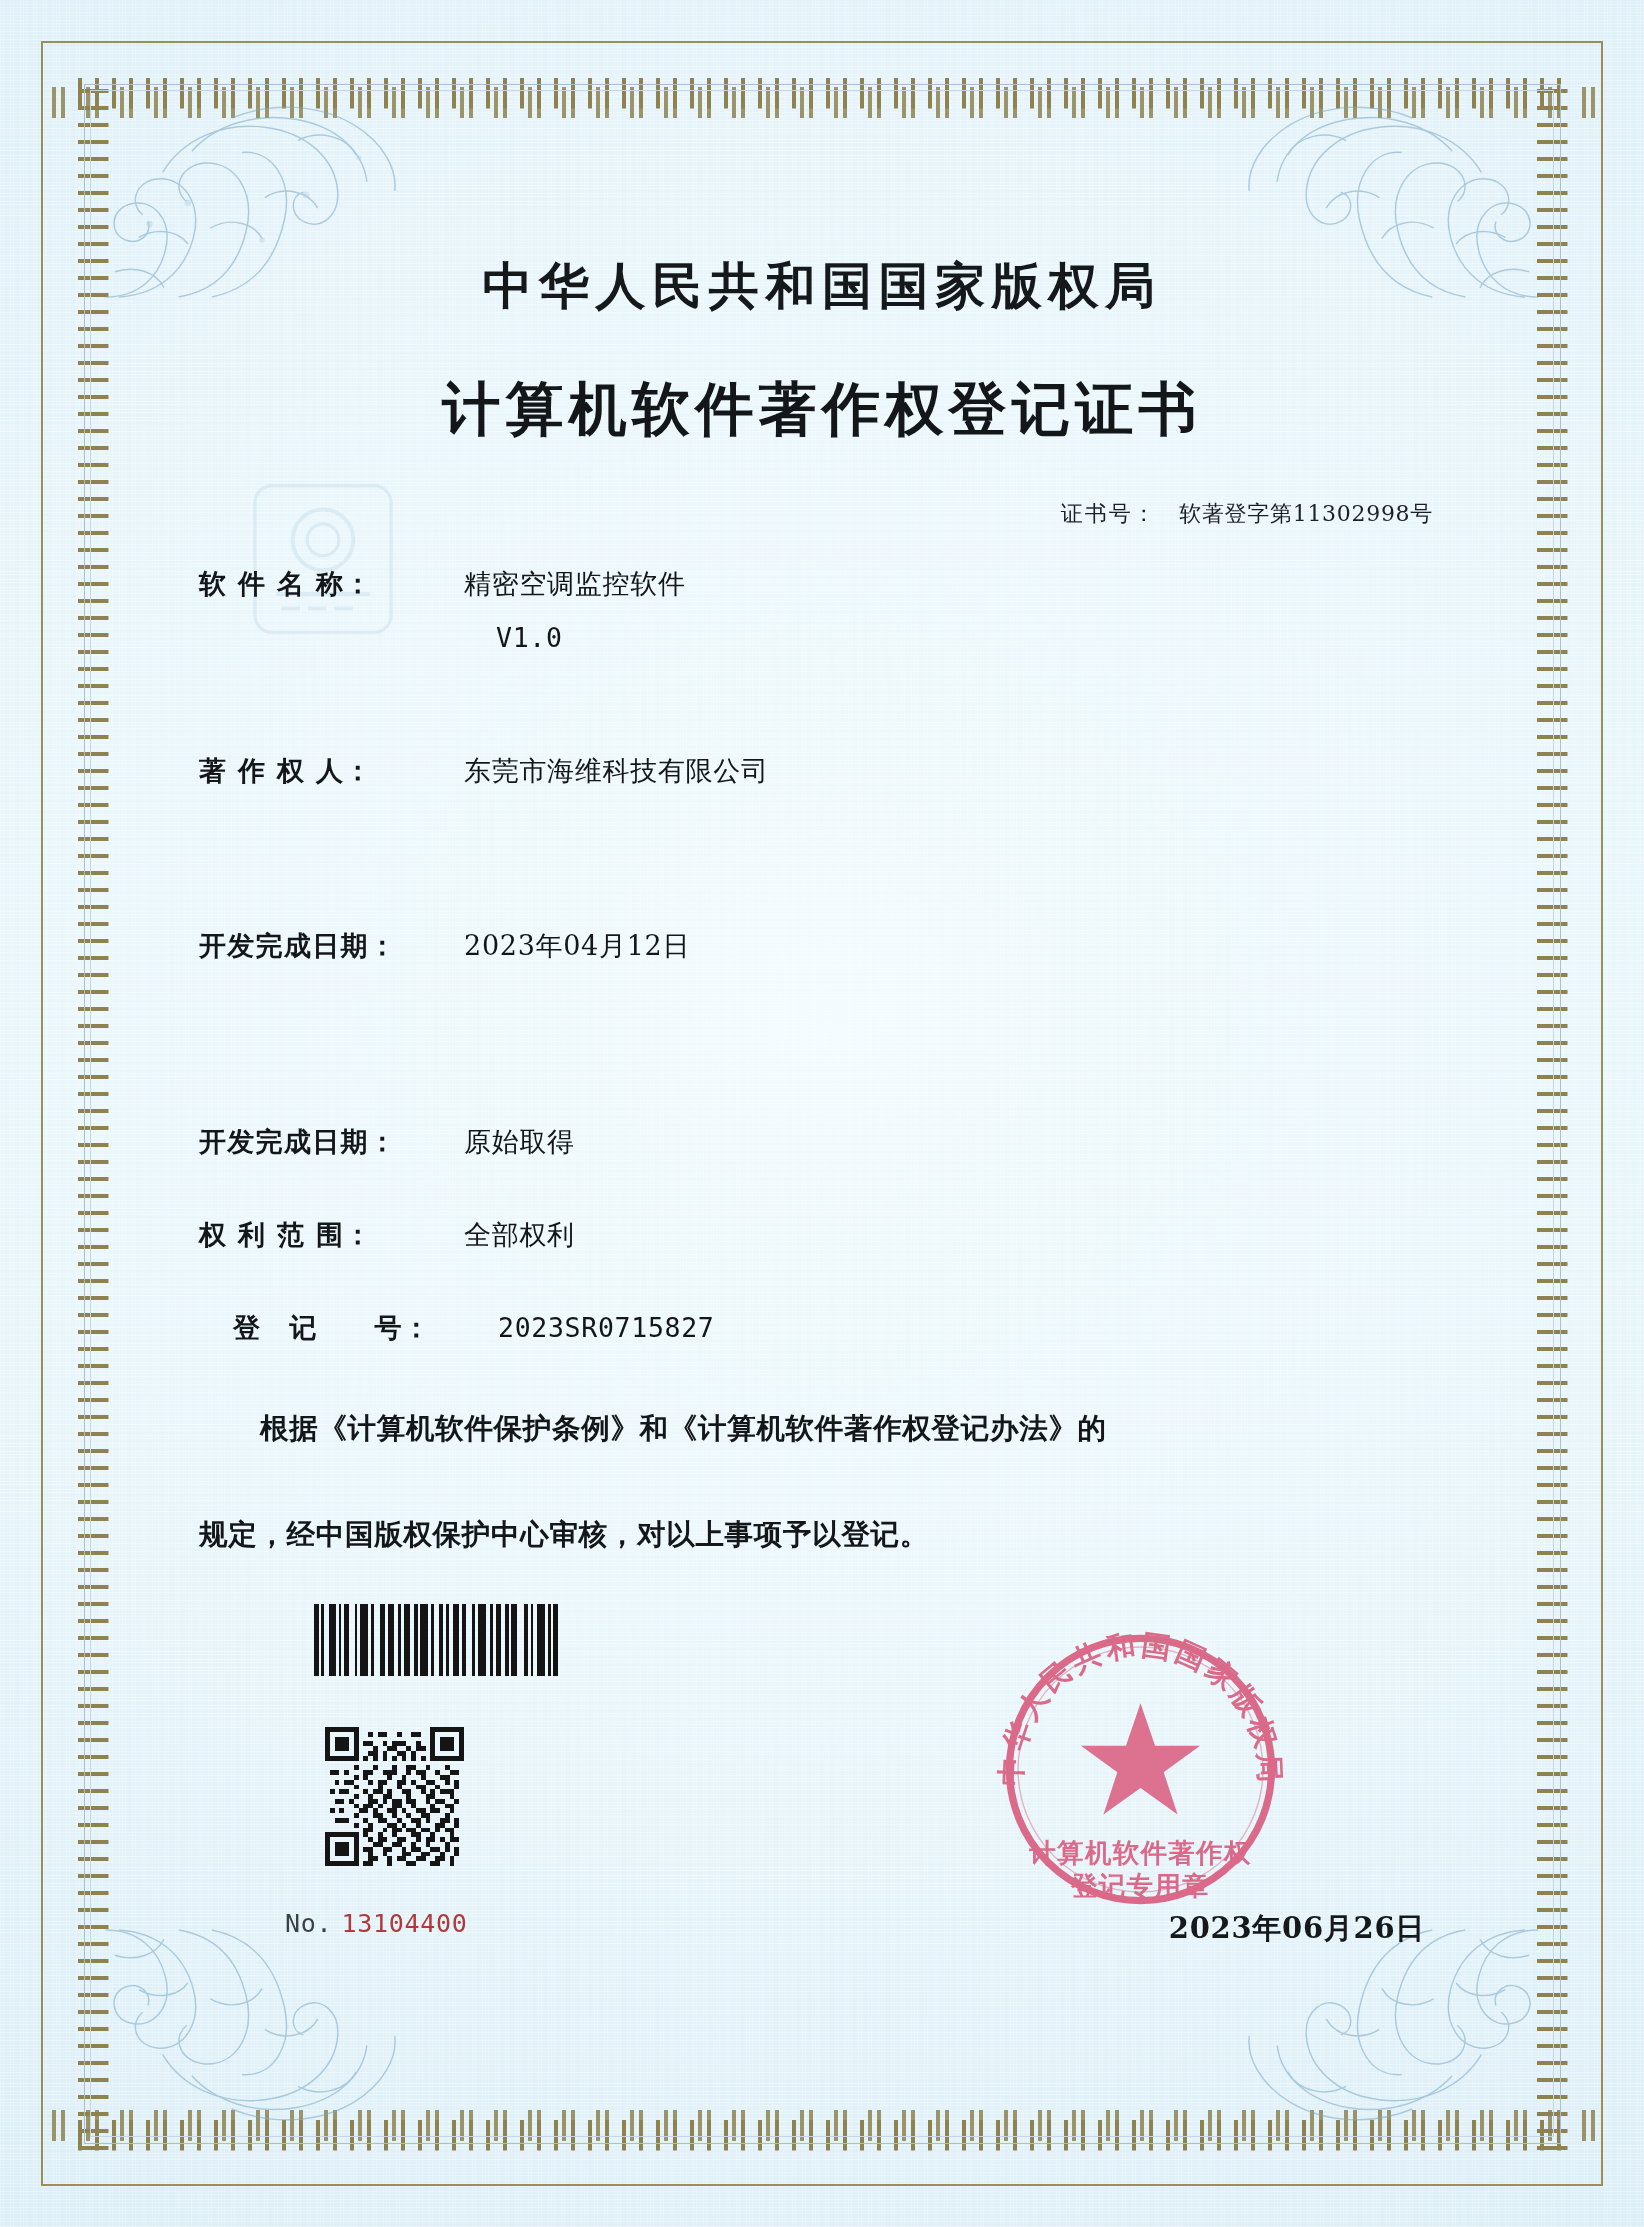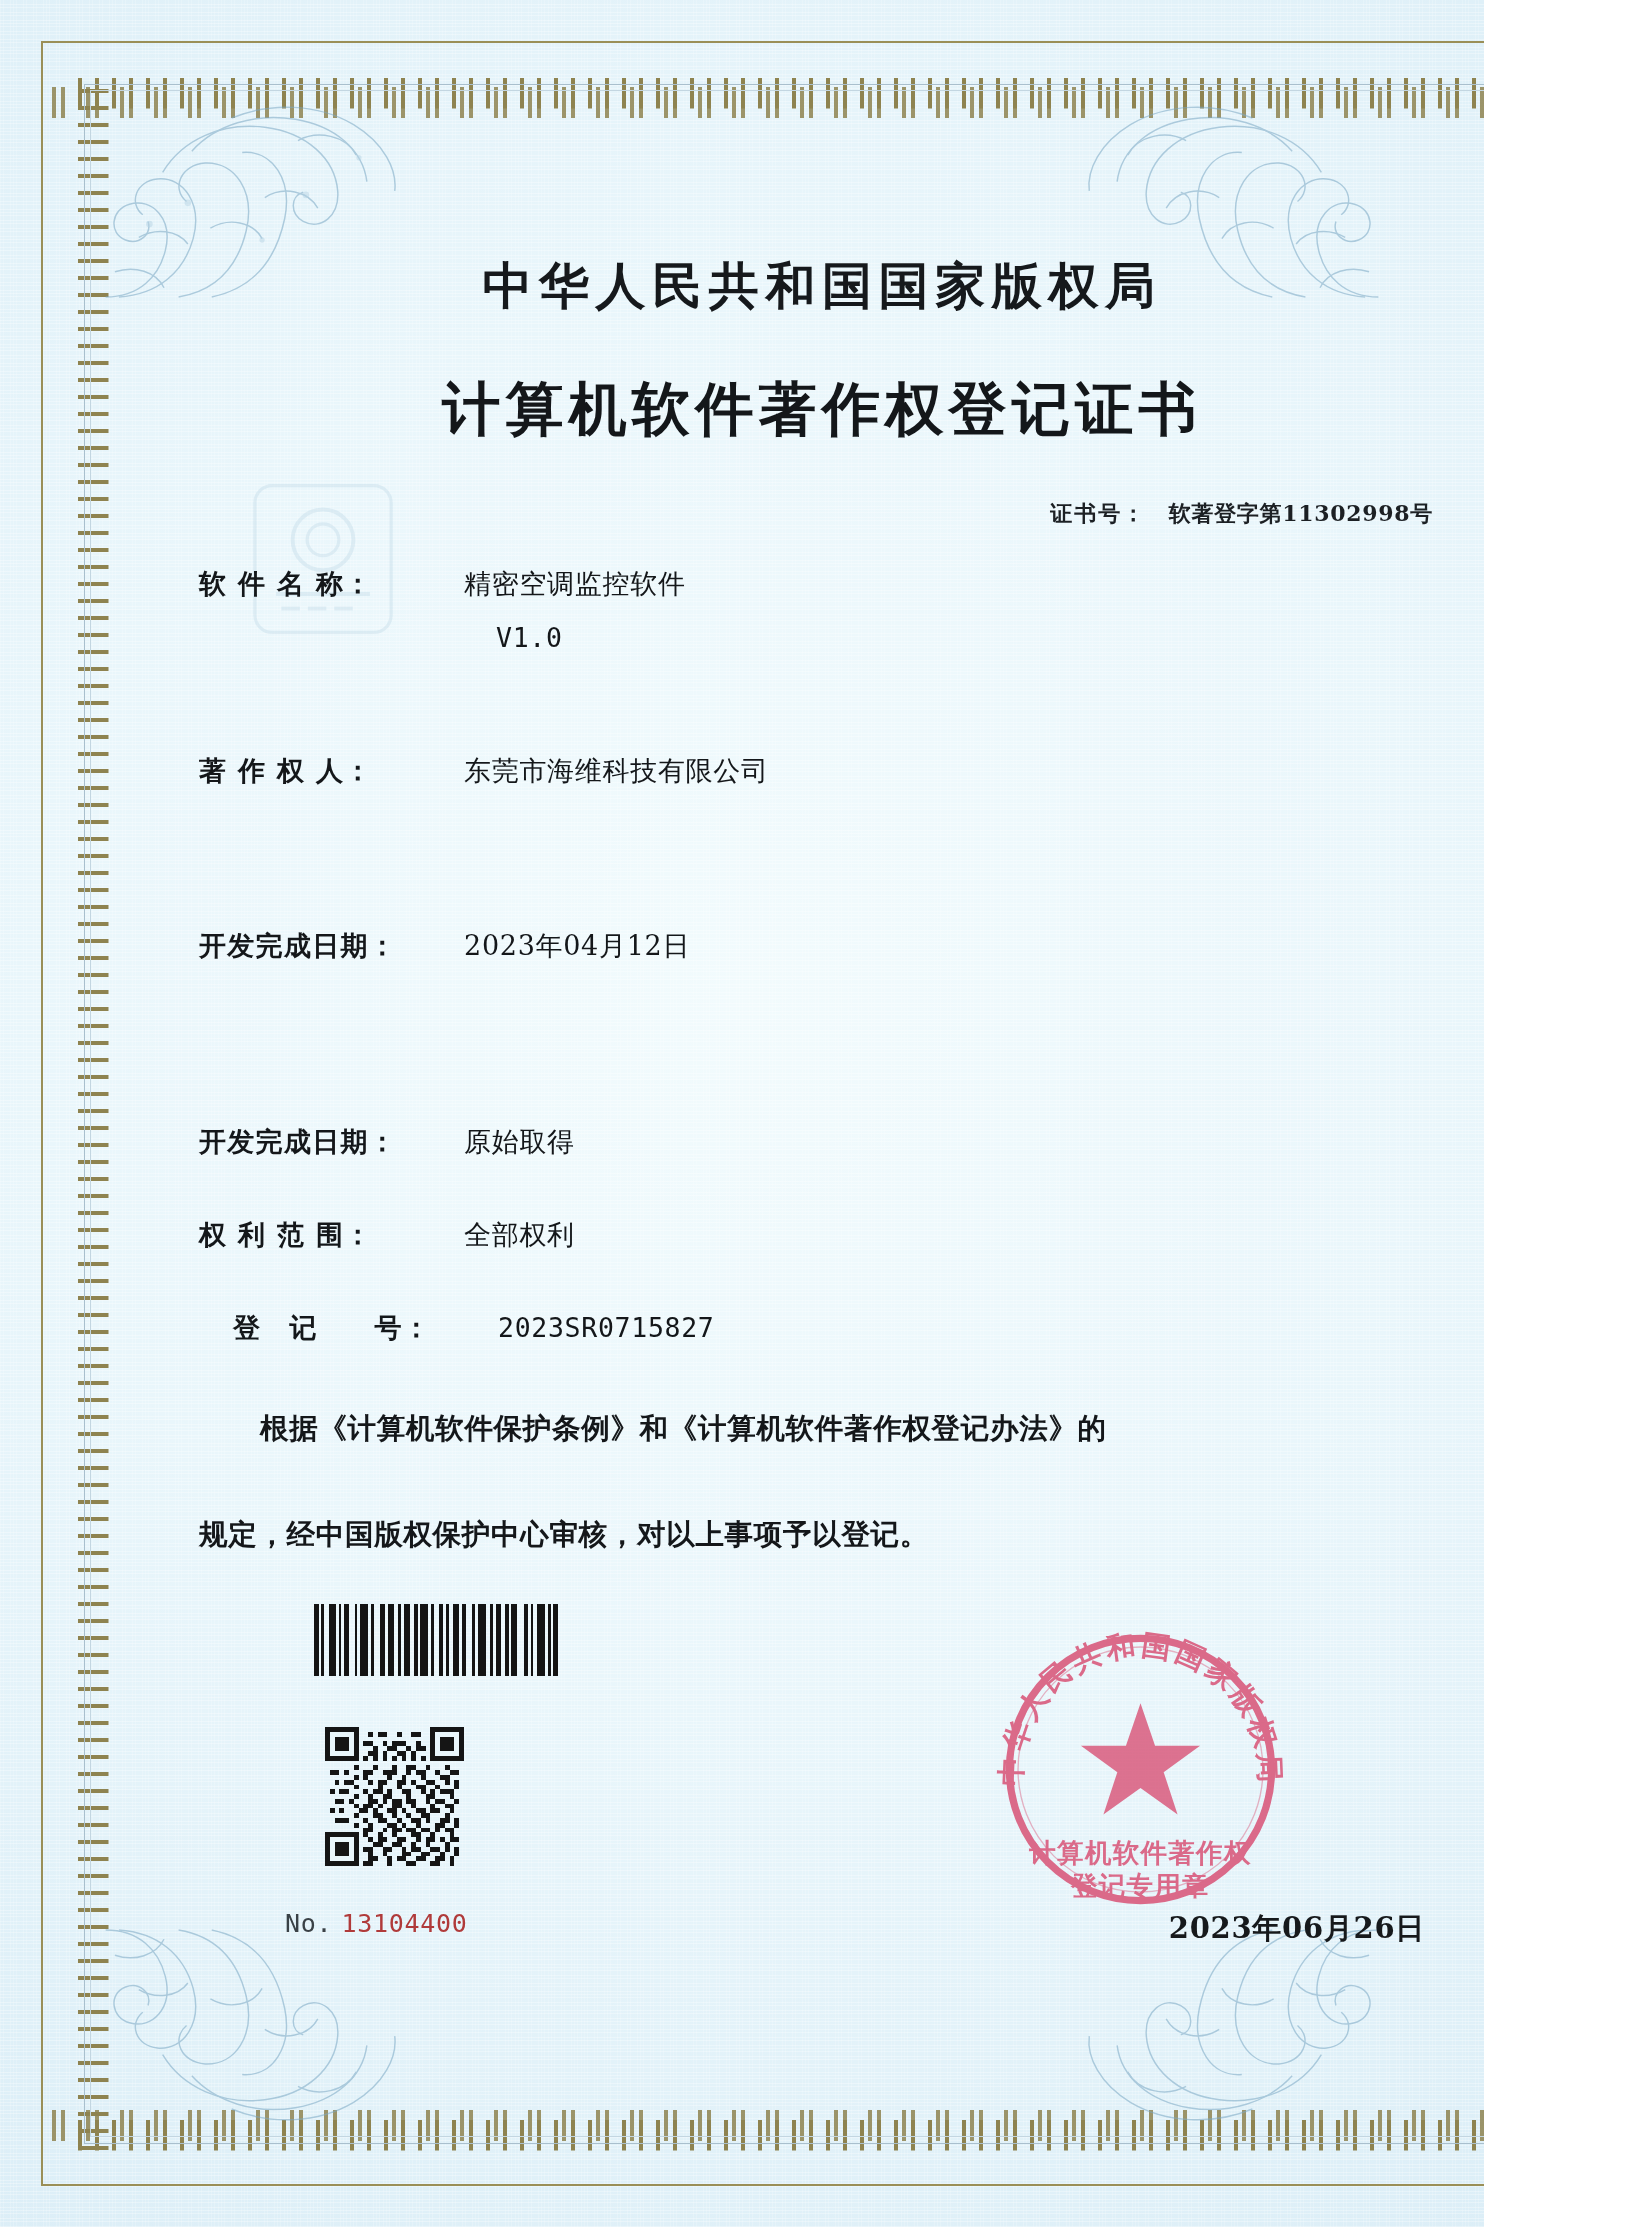--- a/index.html
+++ b/index.html
@@ -10,21 +10,21 @@
   body {
     width: 1644px;
     height: 2227px;
     font-family: "Liberation Serif", serif;
     -webkit-font-smoothing: antialiased;
   }
 
   
   .page {
     position: relative;
-    width: 1484px;
+    width: 1644px;
     height: 2227px;
     overflow: hidden;
     background:
       radial-gradient(ellipse 120% 80% at 50% 45%, #f2fbfd 0%, #e9f6fb 40%, #dff0f8 70%, #d7ebf6 100%);
   }
 
   
   .paper-texture {
     position: absolute;
     inset: 0;
@@ -170,21 +170,21 @@
     letter-spacing: 5.3px;
     color: #14171a;
   }
 
   .cert-no {
     position: absolute;
     top: 499px;
     right: 211px;
     font-family: "DejaVu Serif", serif;
     font-size: 22px;
-    font-weight: bold;
+    font-weight: normal;
     color: #1c2024;
     letter-spacing: 0.7px;
   }
   .cert-no .cn-label { margin-right: 22.5px; letter-spacing: 2px; }
 
   .field {
     position: absolute;
     left: 199px;
     font-family: "DejaVu Serif", serif;
     font-size: 27px;

